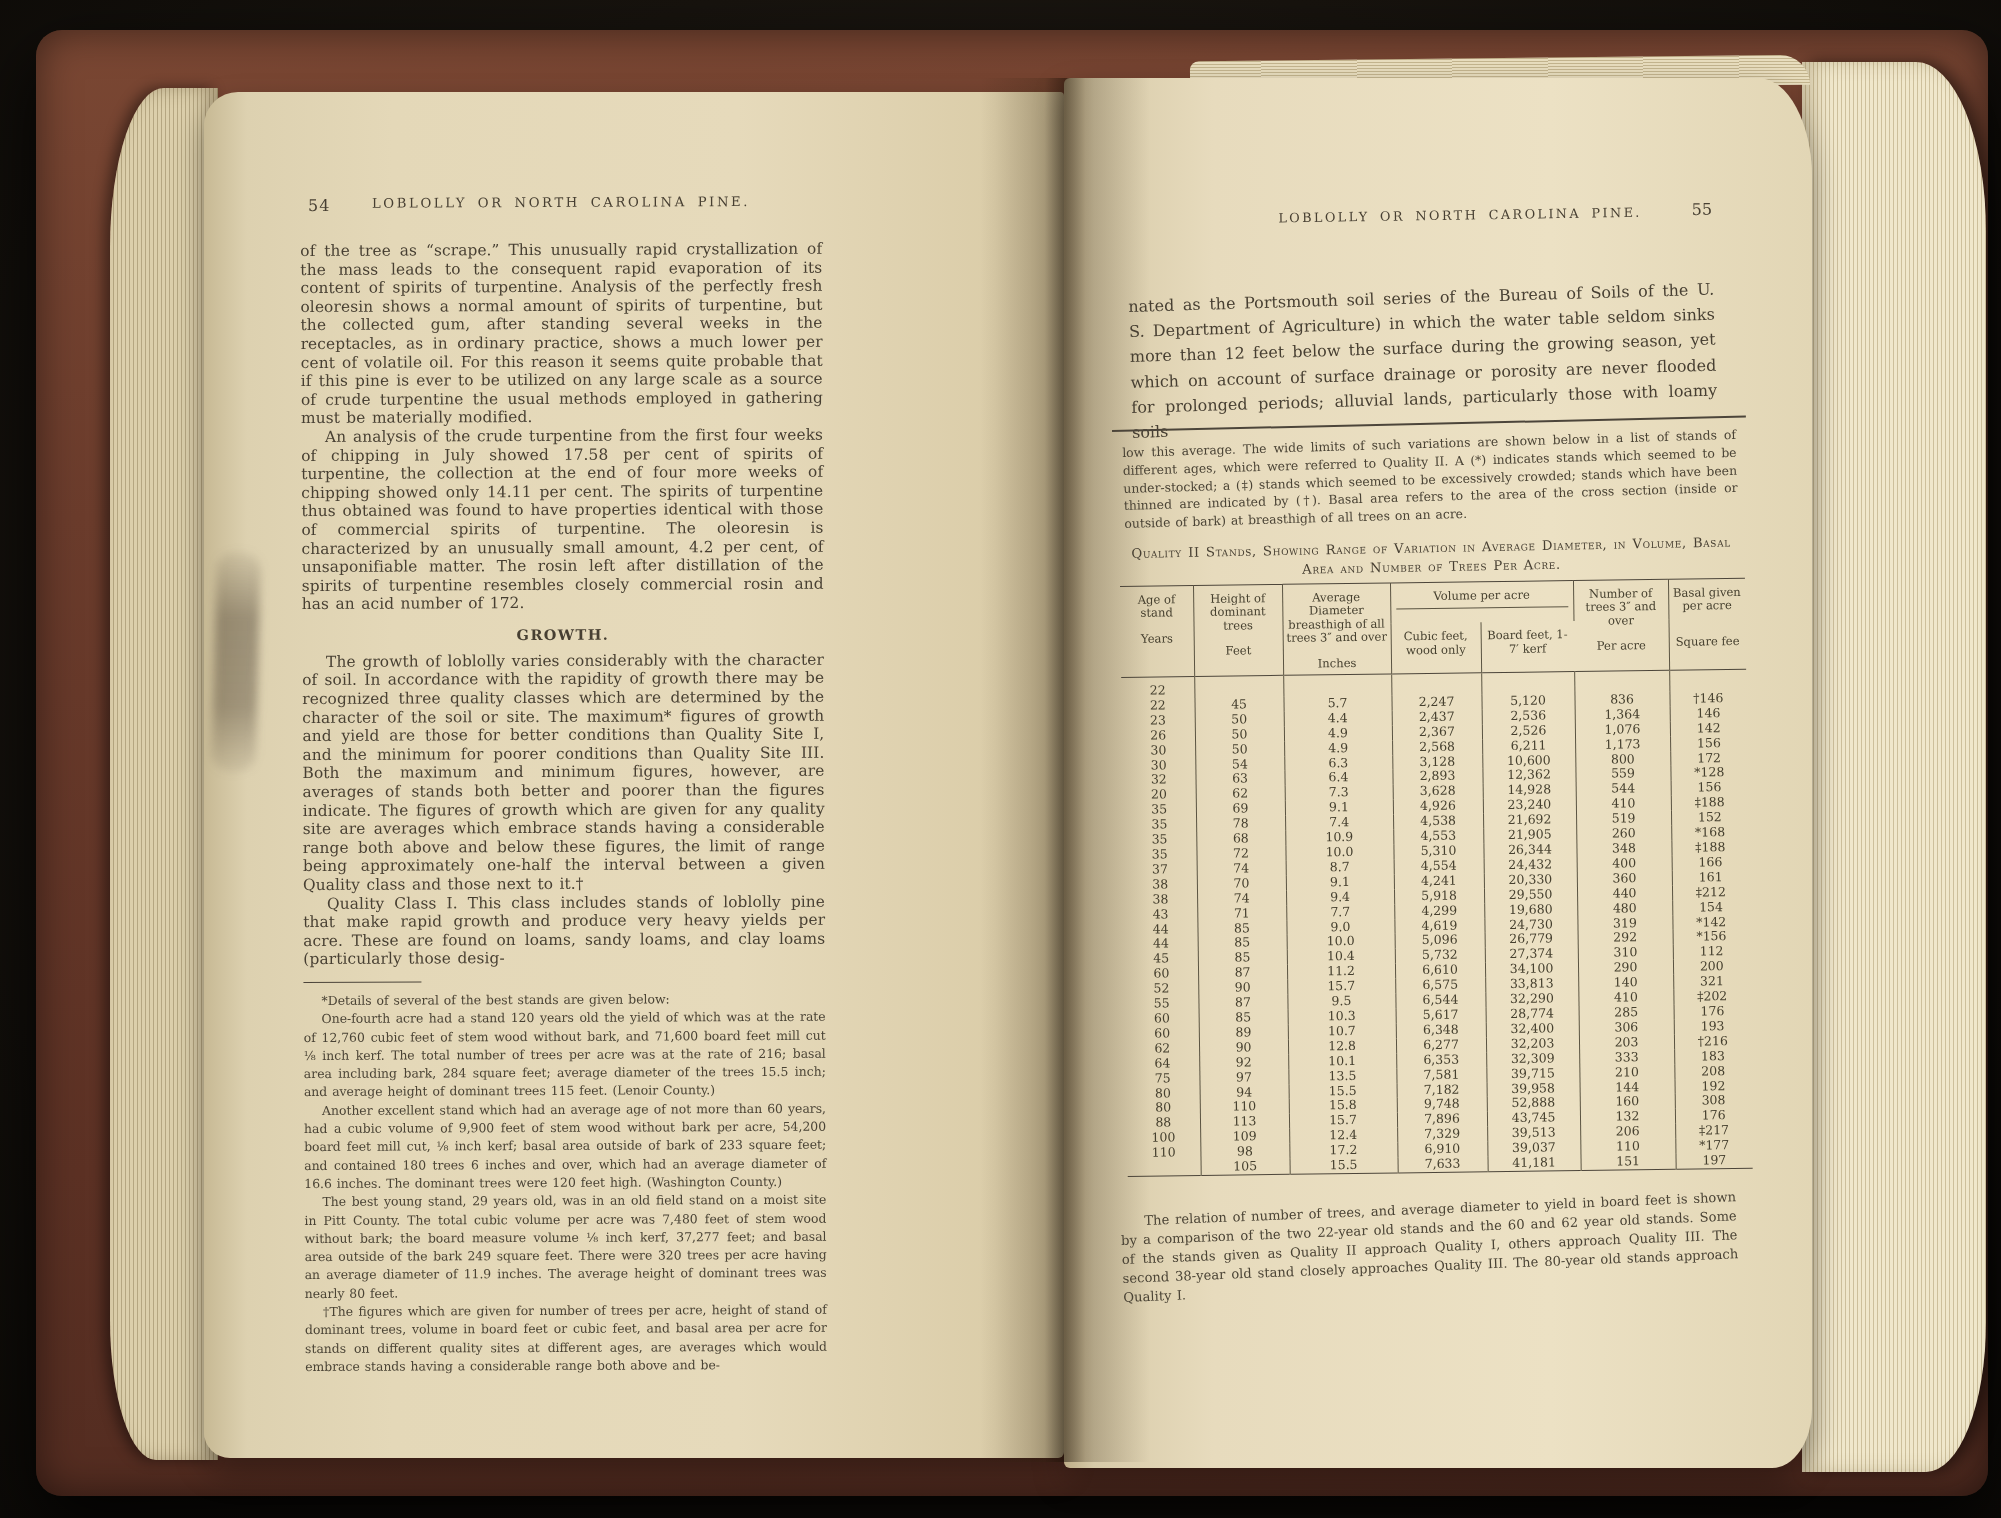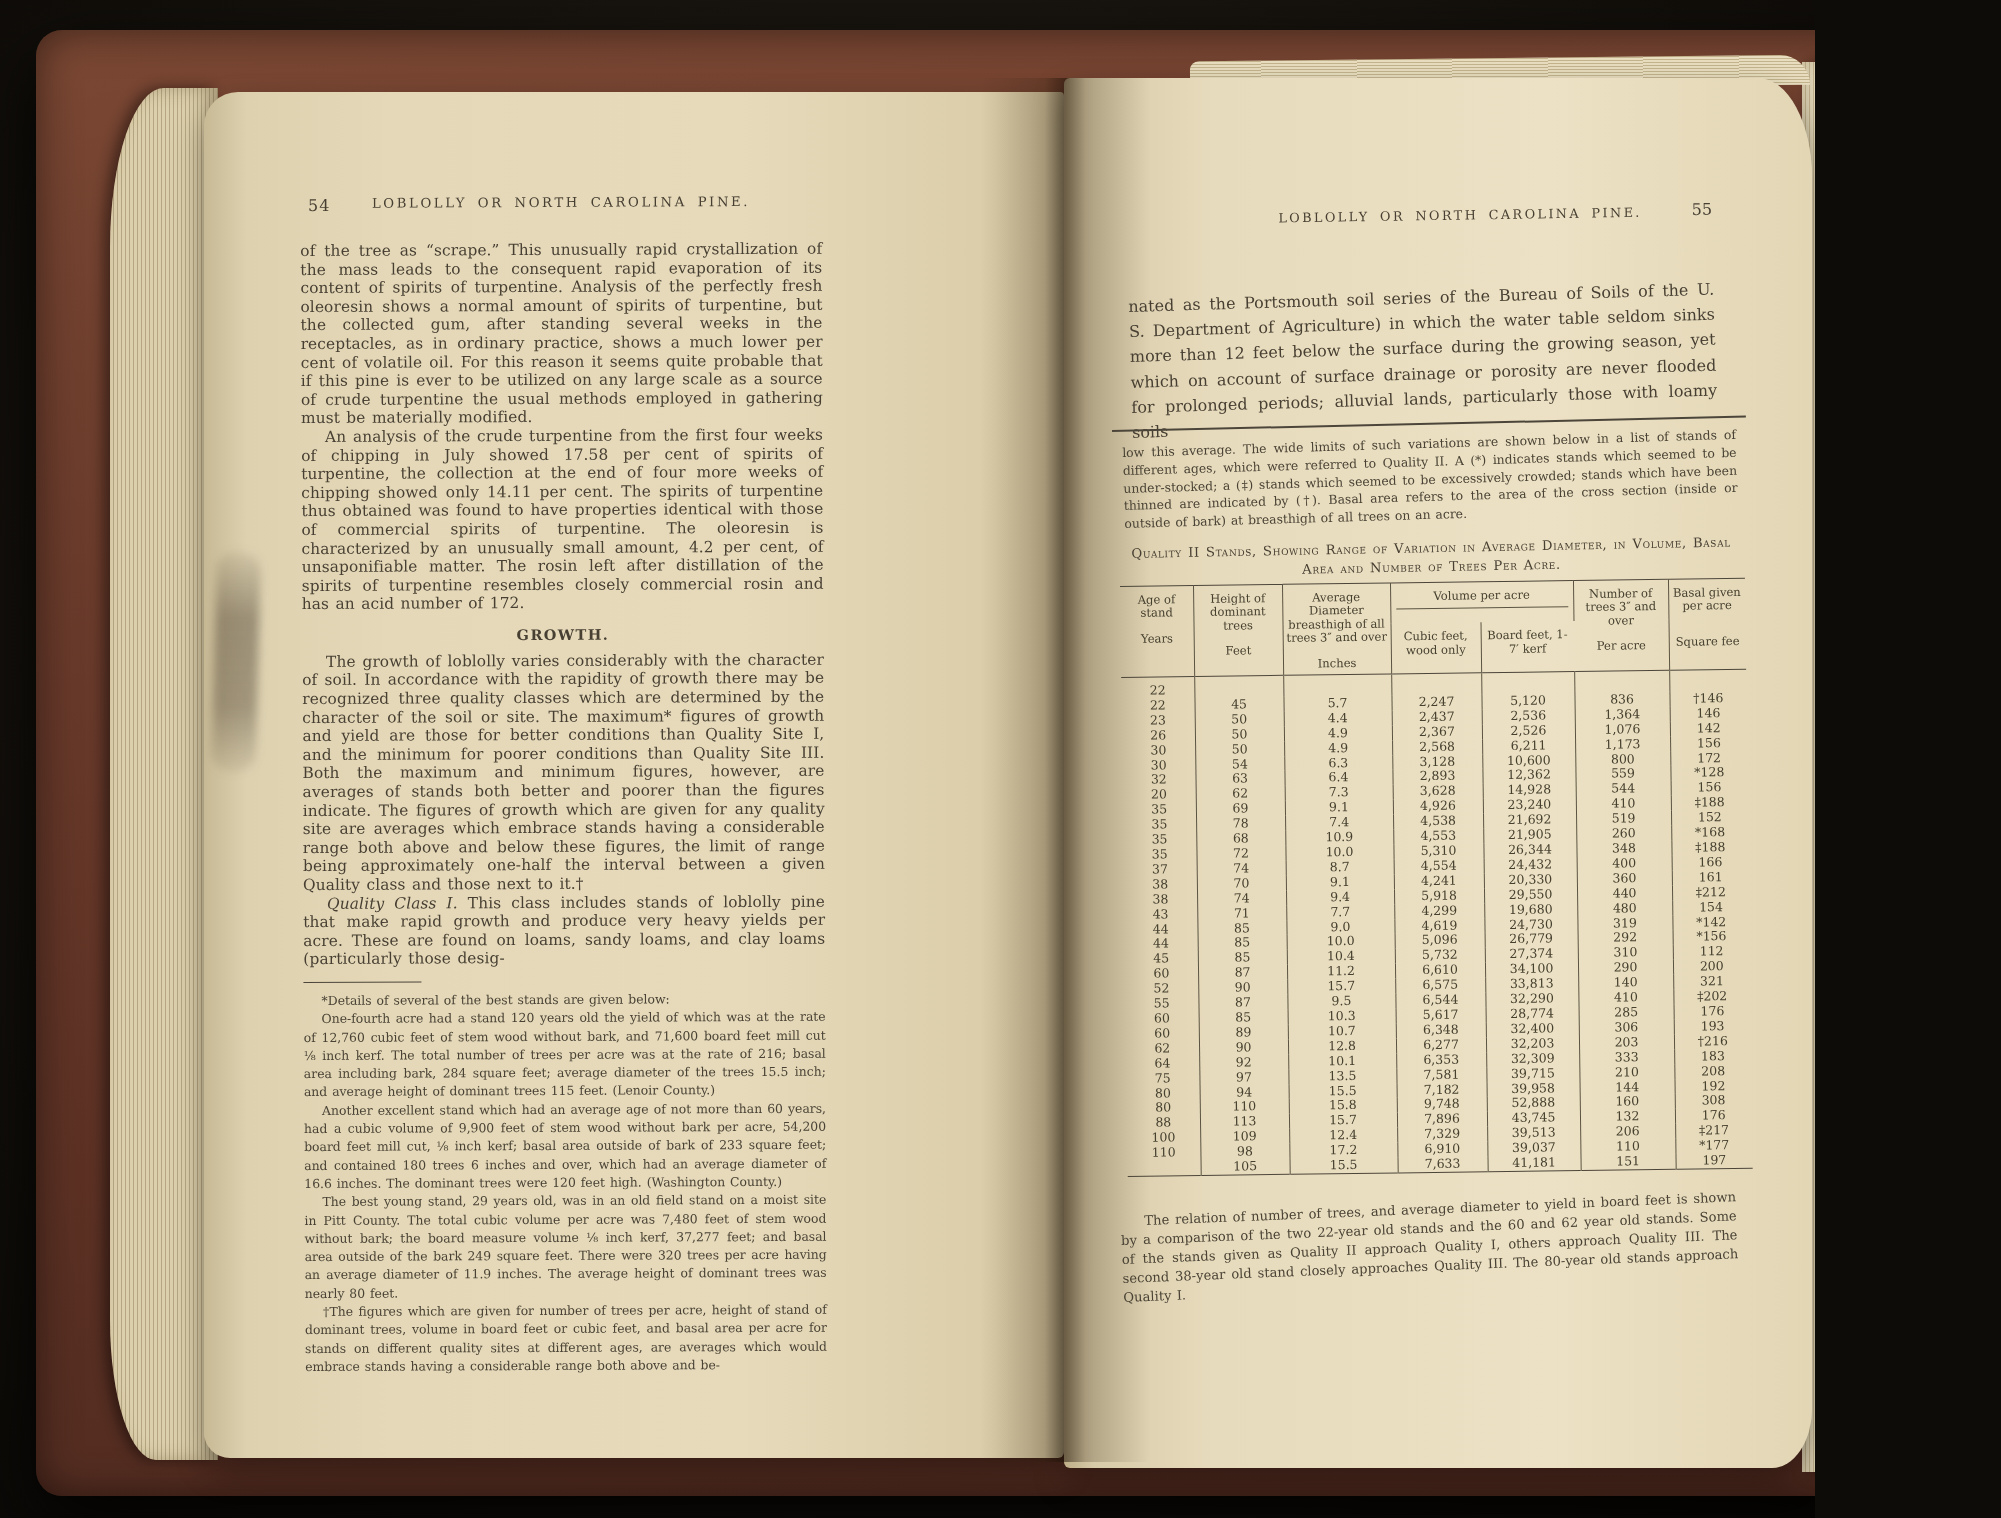--- a/index.html
+++ b/index.html
@@ -1,16 +1,16 @@
 <!DOCTYPE html>
 <html><head>
 <meta charset="utf-8">
 <style>
   html,body{margin:0;padding:0;background:#0e0c09;}
-  #canvas{position:relative;width:1815px;height:1518px;overflow:hidden;
+  #canvas{position:relative;width:2001px;height:1518px;overflow:hidden;
     background:radial-gradient(ellipse at 50% 42%, #262019 0%, #17130e 55%, #0c0a07 100%);
     font-family:"DejaVu Serif","Liberation Serif",serif;color:#473f32;}
   .cover{position:absolute;left:36px;top:30px;width:1952px;height:1466px;
     background:linear-gradient(175deg,#7a4733 0%,#6b3c2c 30%,#5c3124 70%,#4f2a1f 100%);
     border-radius:26px;box-shadow:0 30px 70px rgba(0,0,0,0.85), inset 0 0 40px rgba(0,0,0,0.5);}
   .edge-left{position:absolute;left:110px;top:88px;width:108px;height:1372px;
     background:repeating-linear-gradient(90deg,#dccfab 0px,#dccfab 3px,#b5a681 3px,#b5a681 4px);
     border-radius:54px 0 0 46px / 160px 0 0 140px;
     box-shadow:-6px 0 14px rgba(0,0,0,0.45), inset -10px 0 18px rgba(90,70,40,0.35);}
   .edge-right{position:absolute;left:1802px;top:62px;width:184px;height:1410px;
@@ -37,21 +37,21 @@
 
   
   .lp{position:absolute;left:300px;top:196px;width:522px;transform:rotate(-0.25deg);transform-origin:left top;}
   .lp-headrow{position:relative;height:22px;}
   .pageno{position:absolute;left:8px;top:0;font-size:16px;letter-spacing:1px;}
   .rhead{display:block;text-align:center;font-size:13.2px;letter-spacing:2.6px;word-spacing:4px;}
   .body{margin:0;font-size:15.4px;line-height:18.6px;text-align:justify;word-spacing:1.4px;letter-spacing:0.1px;}
   .lp .body:first-of-type{margin-top:24px;}
   .indent{text-indent:24px;}
   .growth{margin:13px 0 9px 0;text-align:center;font-size:14.5px;font-weight:bold;letter-spacing:1.4px;}
-  .ital{font-style:italic;}
+  .ital{}
   .fn-rule{width:118px;border:none;border-top:1.4px solid #4c453a;margin:13px 0 9px 0;}
   .fn{margin:0;font-size:12.4px;line-height:18.3px;text-align:justify;text-indent:18px;word-spacing:1px;color:#4a4335;}
 
   
   .rp-headrow{position:absolute;left:1180px;top:212px;width:560px;transform:rotate(-0.9deg);transform-origin:left top;}
   .rp-headrow .rhead{font-size:12.8px;letter-spacing:2.4px;}
   .pageno-r{position:absolute;right:28px;top:-4px;font-size:16px;}
   .rp-intro{position:absolute;left:1128px;top:294px;width:586px;margin:0;
     font-size:16px;line-height:25.2px;text-align:justify;word-spacing:2.2px;
     transform:rotate(-1.7deg);transform-origin:left top;}

